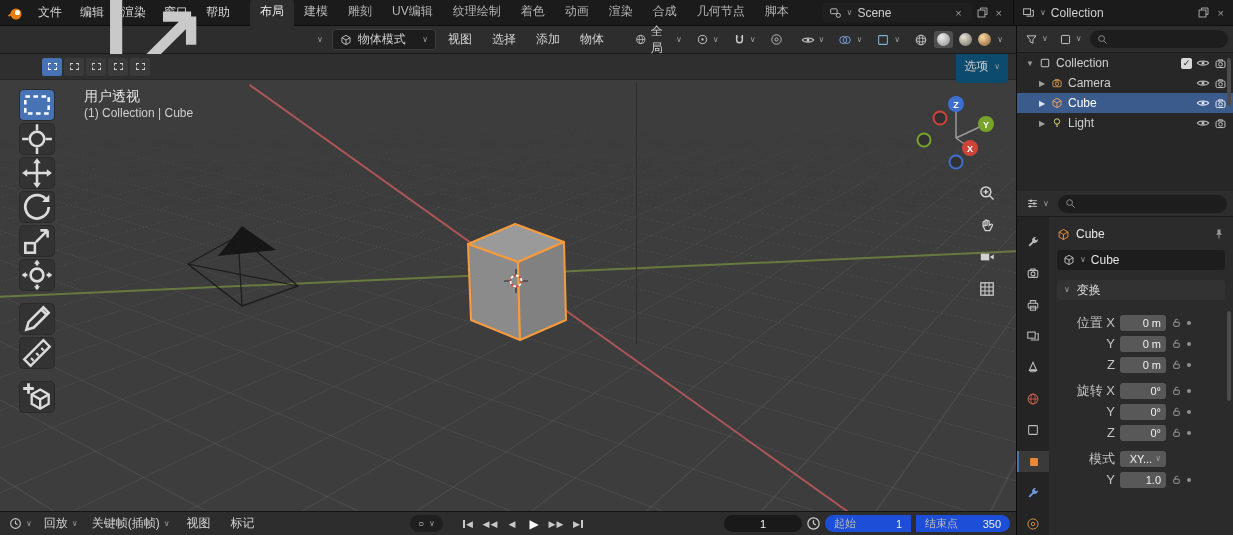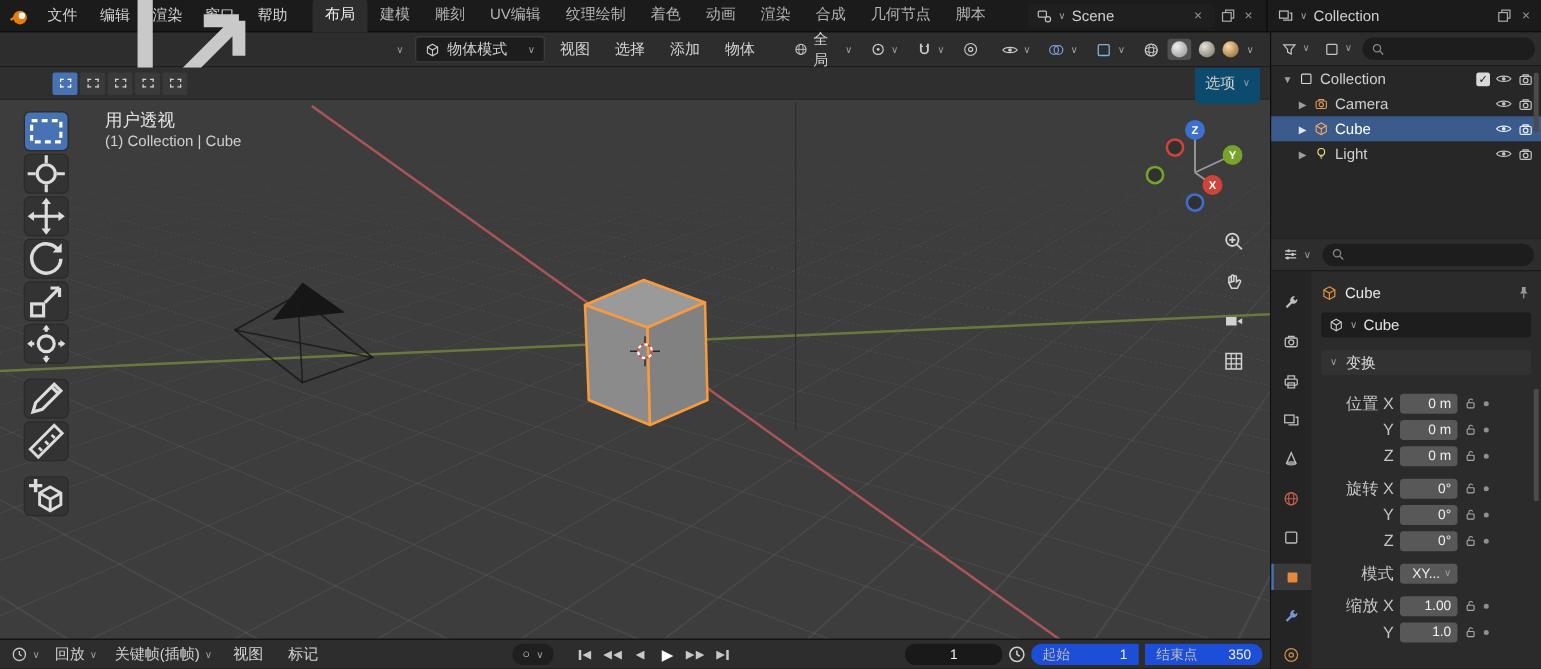--- a/index.html
+++ b/index.html
@@ -797,28 +797,20 @@
           <span class="tfield">
             <span>XY...</span>
             <span class="chev">∨</span>
           </span>
           <svg class="ic lk hidden">
               <use href="#s-lock"></use>
             </svg>
           <span class="kdot hidden"></span>
         </div>
 
-        <div class="trow gap">
-          <span class="tlabel">缩放 X</span>
-          <span class="tfield">1.00</span>
-          <svg class="ic lk">
-              <use href="#s-lock"></use>
-            </svg>
-          <span class="kdot"></span>
-        </div>
         <div class="trow">
           <span class="tlabel">Y</span>
           <span class="tfield">1.0</span>
           <svg class="ic lk">
               <use href="#s-lock"></use>
             </svg>
           <span class="kdot"></span>
         </div>
       </div>
     </div>

